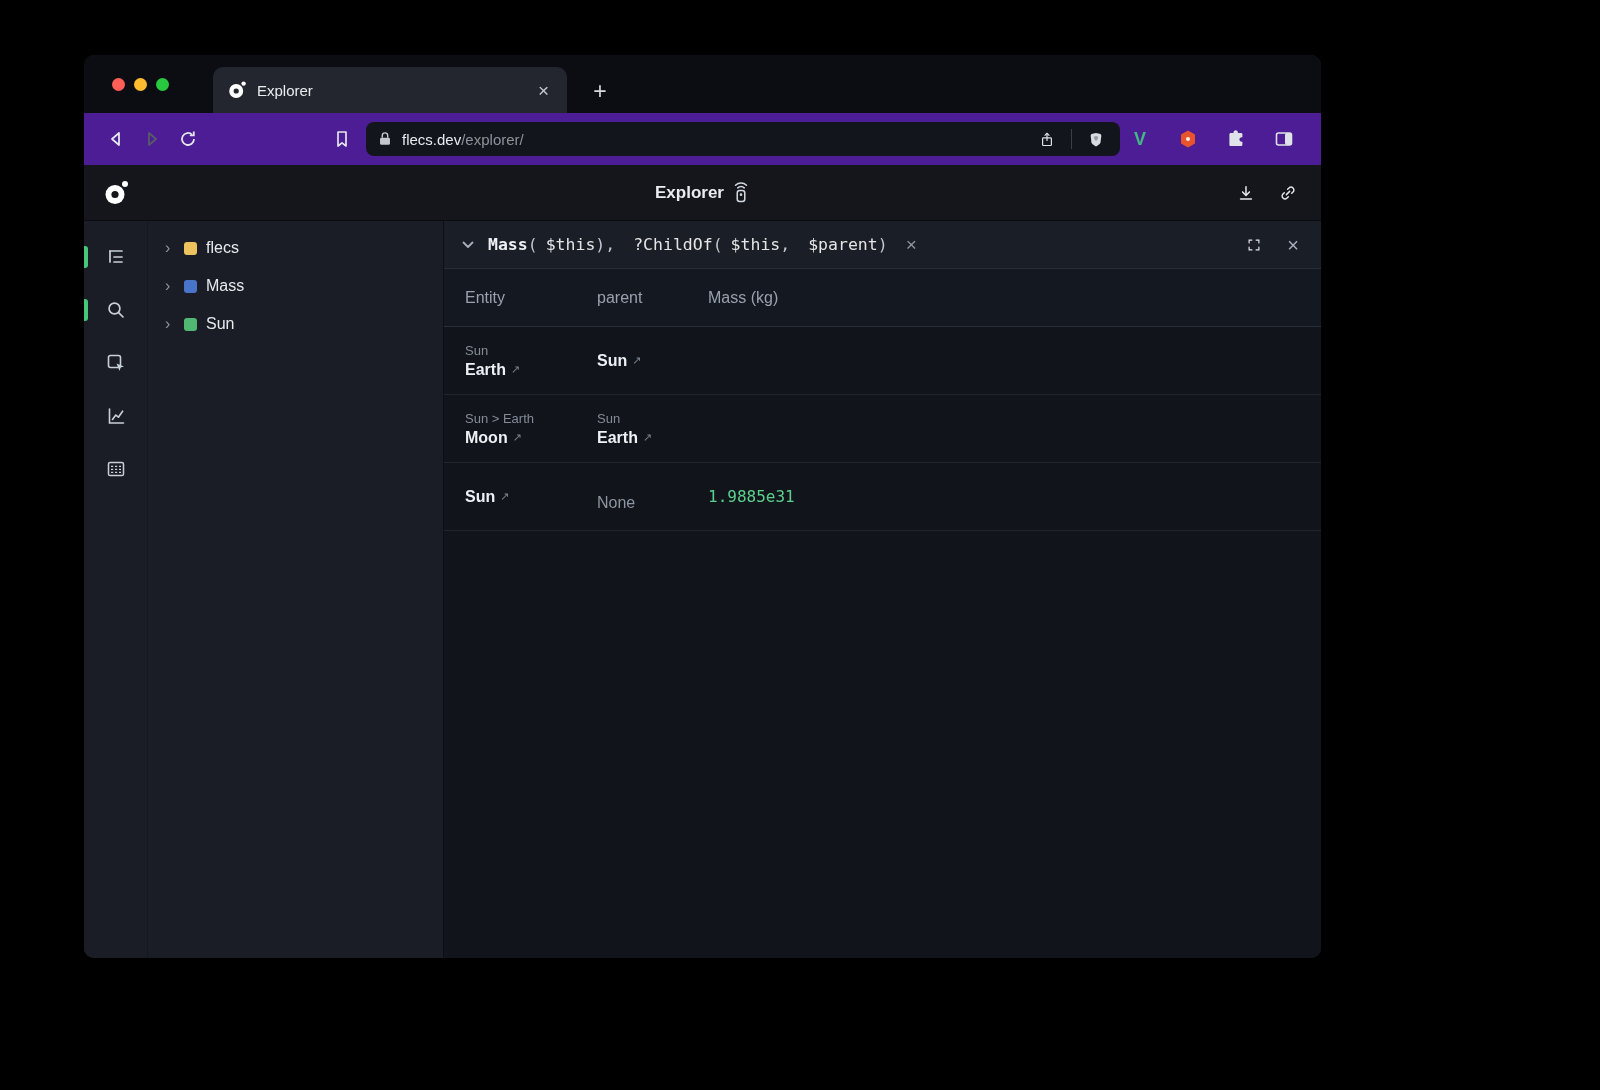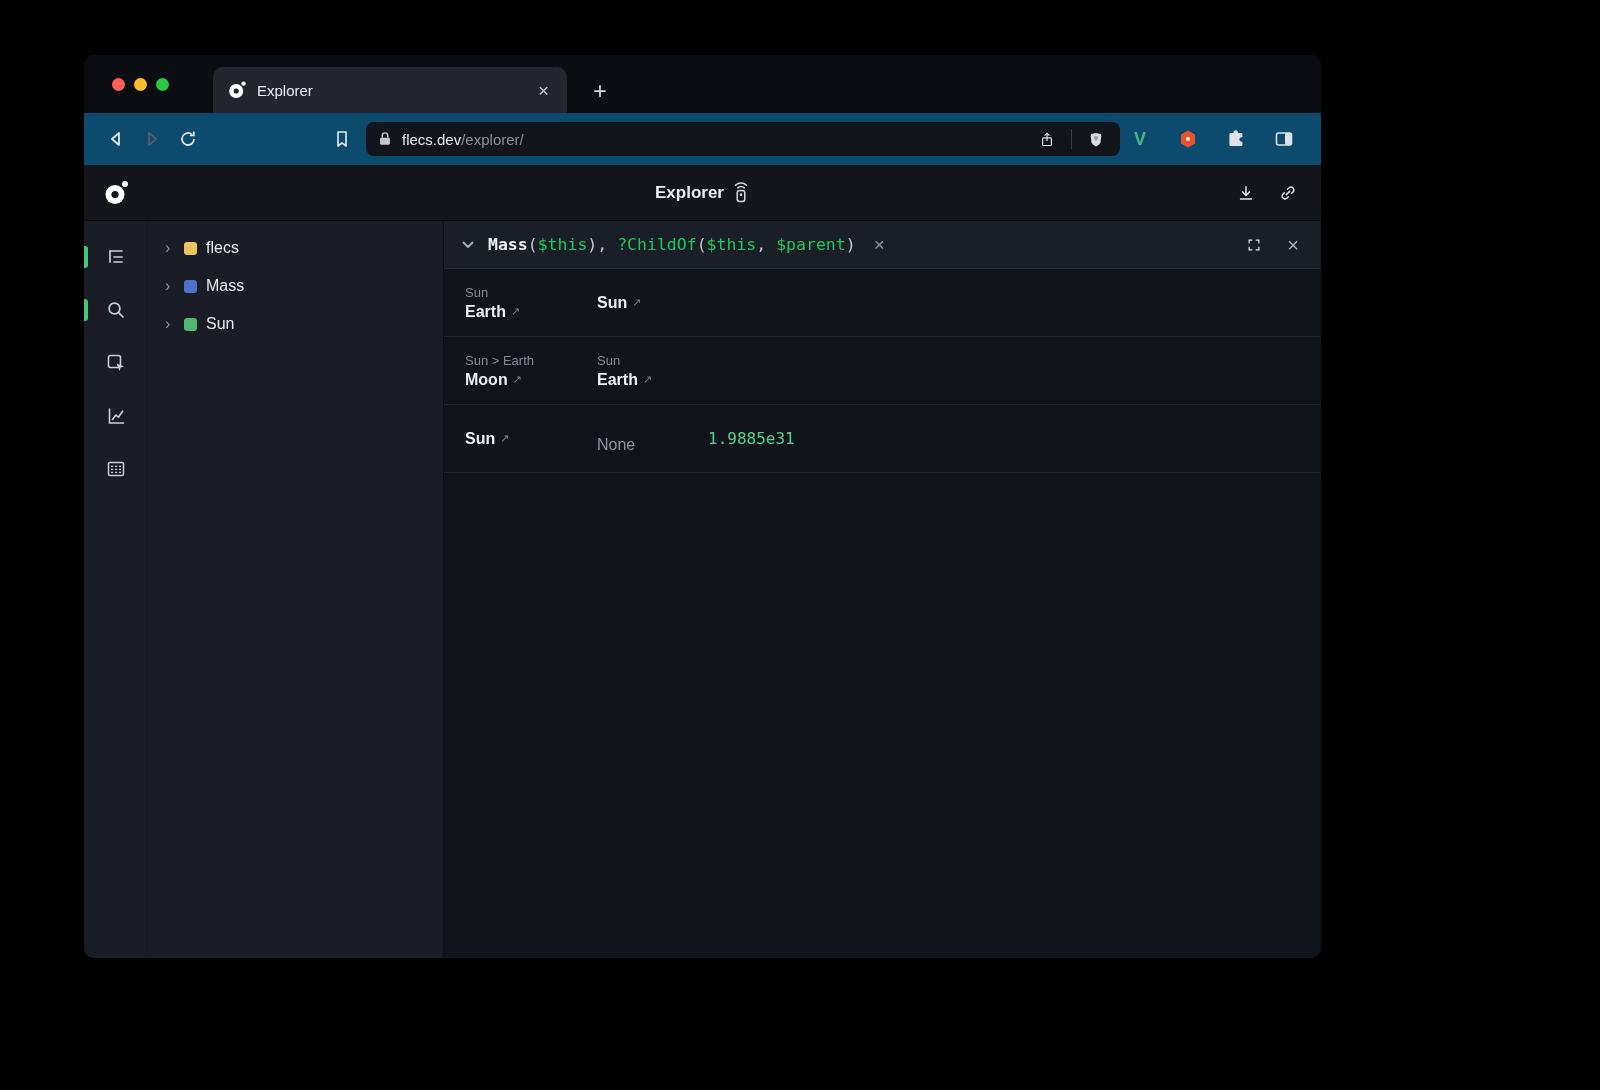--- a/index.html
+++ b/index.html
@@ -29,21 +29,21 @@
   }
   .tab-title { color:#e9ecf0; font-size:15px; flex:1; }
   .tab-close { color:#c3c8d0; font-size:19px; line-height:1; padding:2px 4px; }
   .newtab {
     position:absolute; left:501px; bottom:7px; width:30px; height:30px;
     color:#d6dade; font-size:23px; line-height:28px; text-align:center;
     background:none; border:0;
   }
 
   
-  .toolbar { height:52px; background:#0c4a6e; display:flex; align-items:center; padding:0 14px; flex:0 0 auto; }
+  .toolbar { height:52px; background:#4c1d95; display:flex; align-items:center; padding:0 14px; flex:0 0 auto; }
   .icon-btn { width:36px; height:36px; display:flex; align-items:center; justify-content:center;
     background:none; border:0; color:#e3e6eb; flex:0 0 auto; }
   .icon-btn.disabled { color:#575c67; }
   .tb-spacer { width:118px; flex:0 0 auto; }
   .urlbar {
     width:754px; height:34px; margin-left:6px; background:#12151c; border-radius:8px;
     display:flex; align-items:center; padding:0 10px; gap:8px; flex:0 0 auto;
   }
   .url-text { font-size:15px; color:#e9ebef; white-space:pre; }
   .url-text .path { color:#8d929c; }
@@ -79,21 +79,21 @@
   .tree-square { width:13px; height:13px; border-radius:3px; flex:0 0 auto; }
   .tree-label { color:#e8eaee; font-size:16px; font-weight:500; }
 
   .querypanel { flex:1; display:flex; flex-direction:column; min-width:0; }
   .queryheader { height:48px; background:#1a1e26; border-bottom:1px solid #272c35;
     display:flex; align-items:center; padding:0 16px; flex:0 0 auto; }
   .q-chevron { color:#aab0bb; display:flex; }
   .code { margin-left:12px; font-family:"DejaVu Sans Mono", monospace; font-size:16.5px; white-space:pre; }
   .tk.fn { color:#eef1f4; font-weight:700; }
   .tk.p  { color:#c2c7cf; }
-  .tk.v  { color:#22c55e; }
+  .tk.v  { color:#e5e5e5;margin-left:8px; }
   .q-remove { margin-left:12px; color:#8c93a0; font-size:19px; line-height:1; background:none; border:0; }
   .q-right { margin-left:auto; display:flex; align-items:center; gap:14px; color:#aab0bb; }
   .q-close { font-size:20px; line-height:1; background:none; border:0; color:#aab0bb; }
 
   .thead { display:flex; align-items:center; height:58px; background:#141820;
     border-bottom:1px solid #2a2f38; flex:0 0 auto; }
   .th { color:#9aa1ac; font-size:16px; }
   .c-entity { width:153px; padding-left:21px; }
   .c-parent { width:111px; }
   .c-mass { flex:1; }
@@ -323,20 +323,25 @@
         <div class="q-right">
           <button class="icon-btn" style="width:26px;height:26px">
             <svg width="18" height="18" viewBox="0 0 20 20">
               <path d="M3 7V3h4M13 3h4v4M17 13v4h-4M7 17H3v-4" fill="none" stroke="currentColor" stroke-width="1.7" stroke-linecap="round"></path>
             </svg>
           </button>
           <button class="q-close">×</button>
         </div>
       </div>
 
+      <div class="thead">
+        <span class="th c-entity">Entity</span>
+        <span class="th c-parent">parent</span>
+        <span class="th c-mass">Mass (kg)</span>
+      </div>
 
       <div class="trow">
         <div class="c-entity">
           <div class="epath">Sun</div>
           <div class="ename"><span>Earth</span><span class="ext">↗</span></div>
         </div>
         <div class="c-parent">
           <div class="ename"><span>Sun</span><span class="ext">↗</span></div>
         </div>
       </div>

